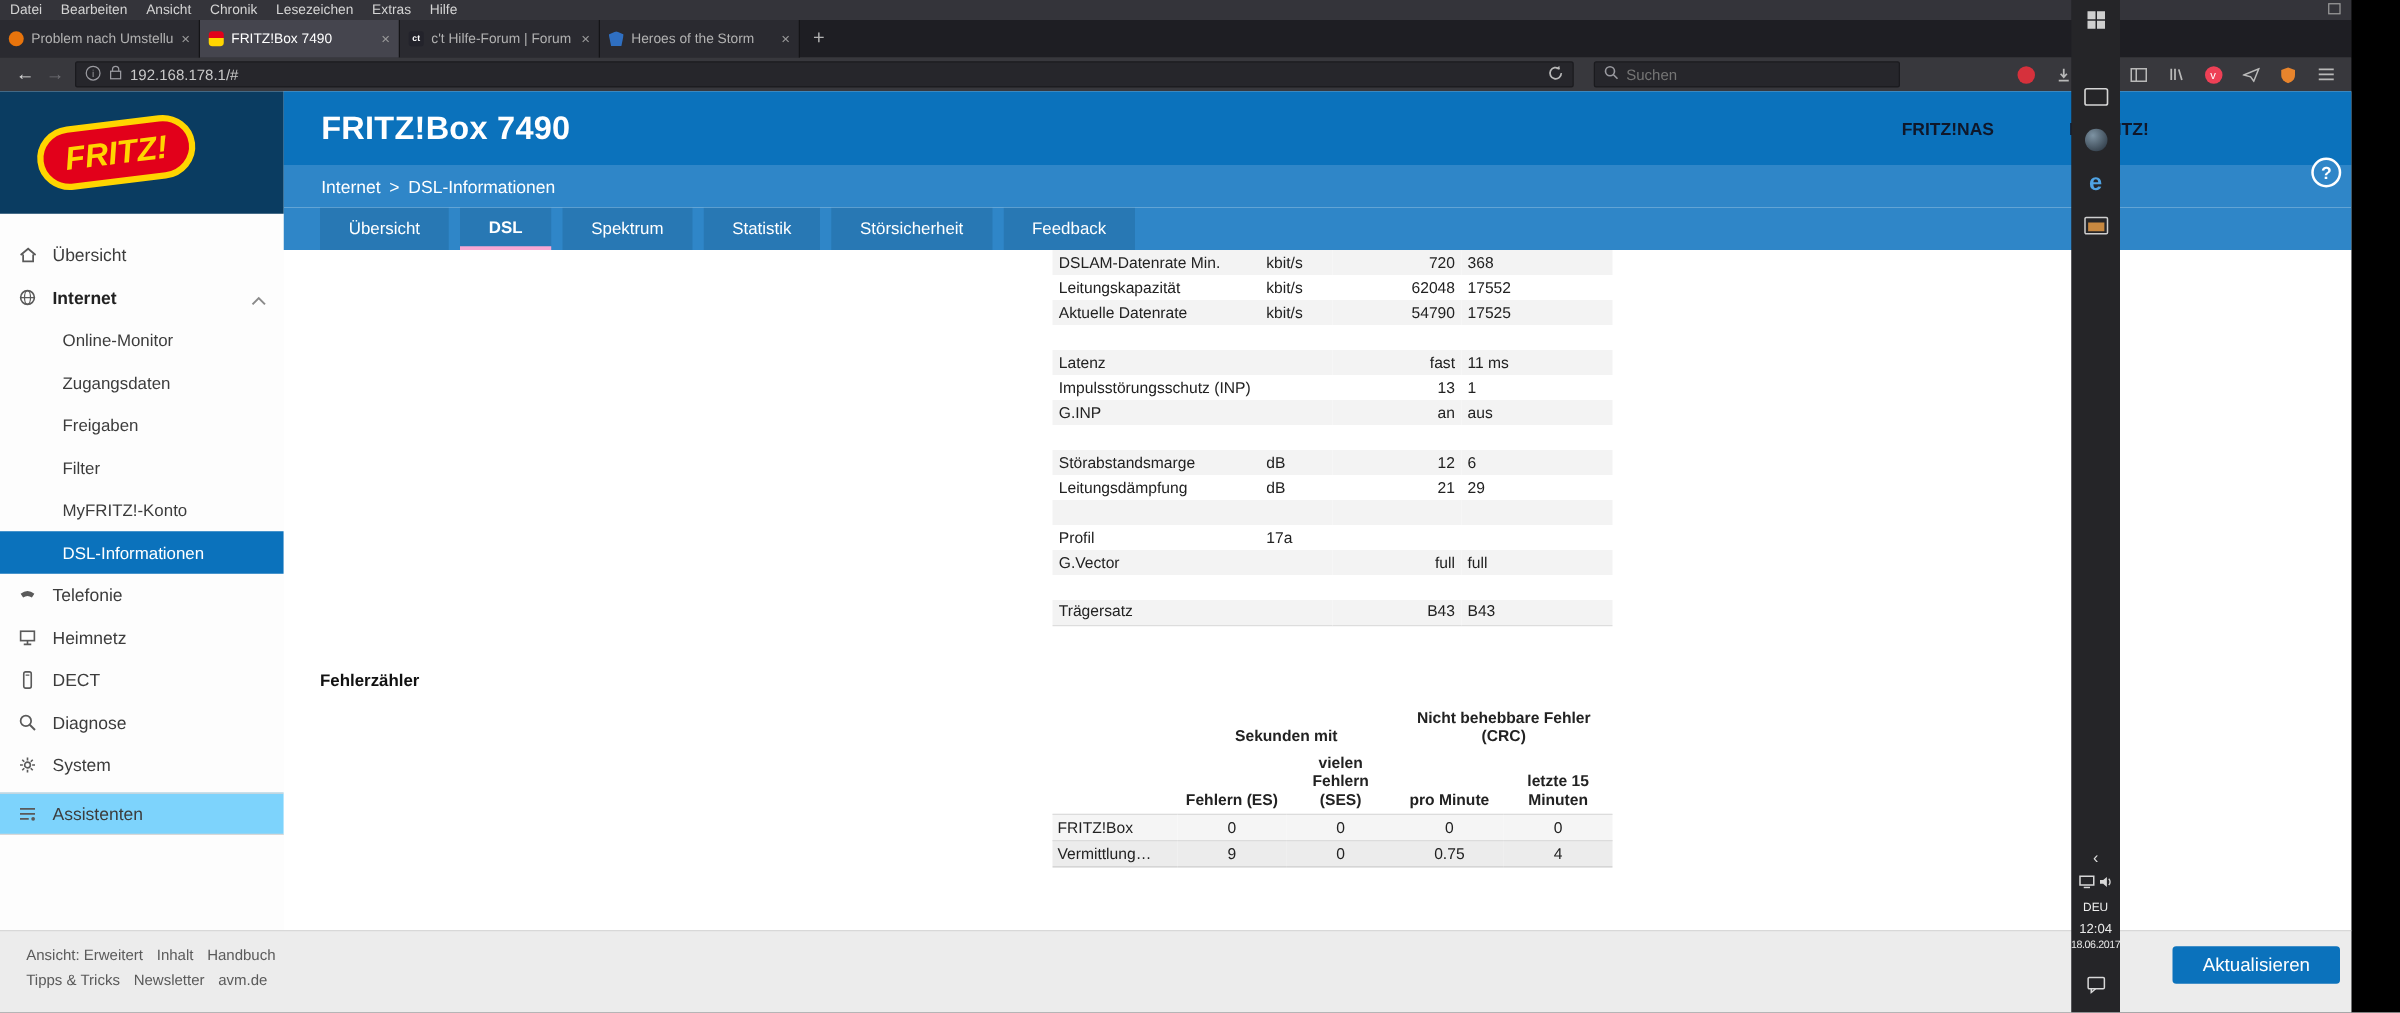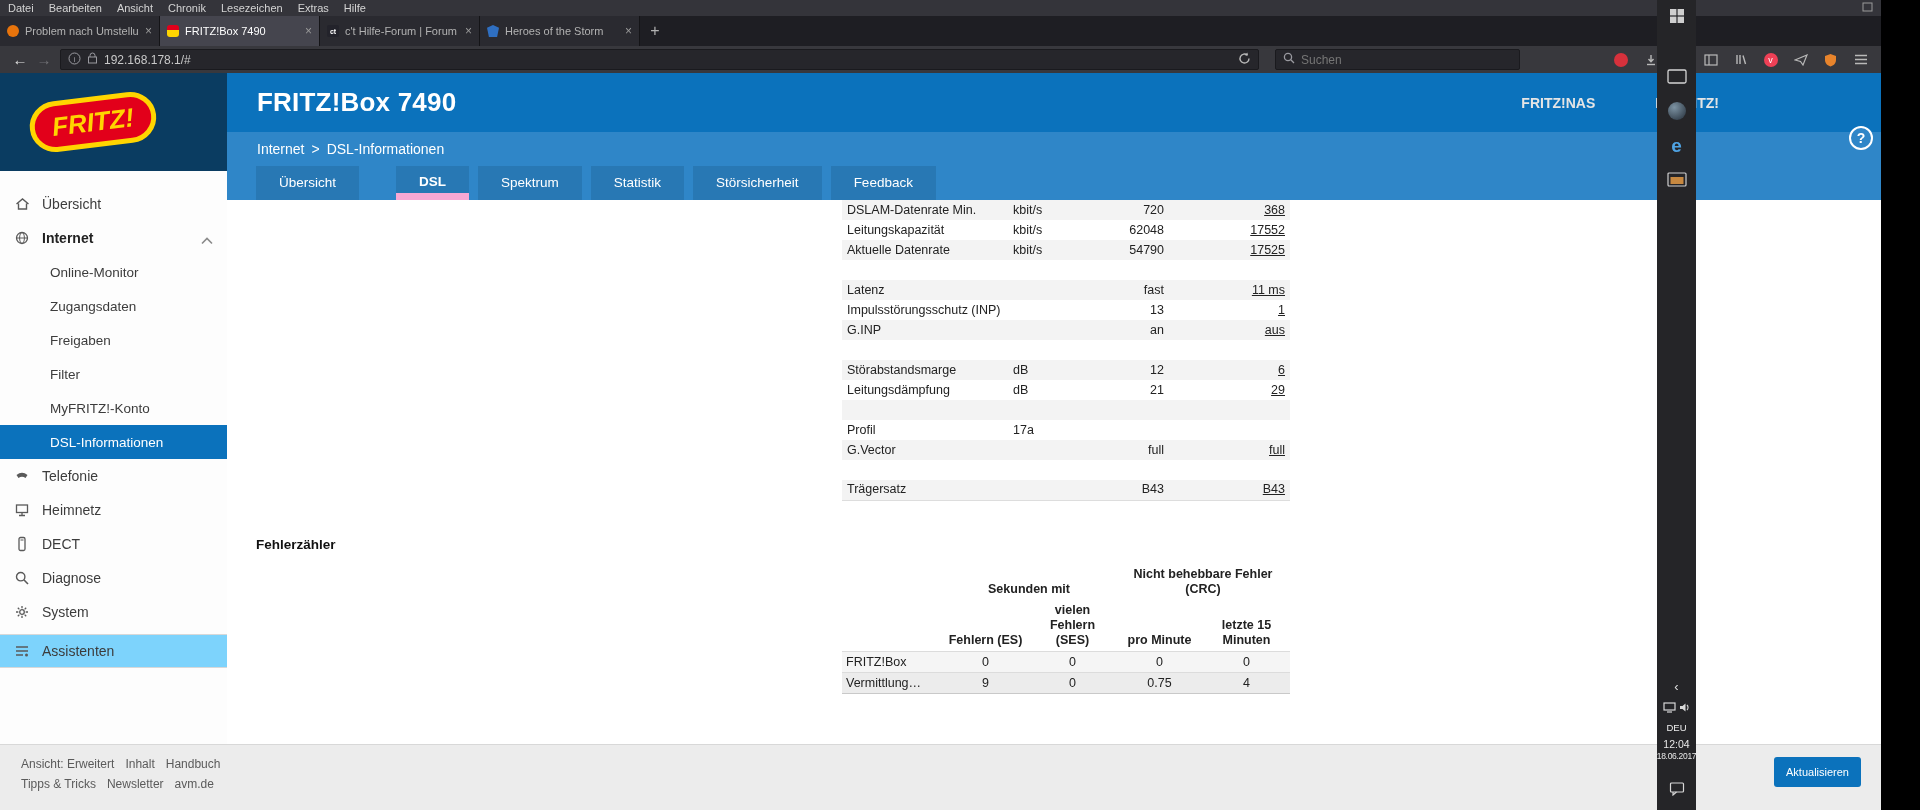--- a/index.html
+++ b/index.html
@@ -48,55 +48,55 @@
   .mitem.internet span.lbl{font-weight:bold;color:#222;}
   .mitem .chev{position:absolute;right:14px;top:11px;}
   .sitem{height:34px;display:flex;align-items:center;padding-left:50px;font-size:13.5px;color:#3c3c3c;cursor:default;}
   .sitem.active{background:#0b72bc;color:#fff;}
   .mitem.assist{border-top:1px solid #d8d8d8;border-bottom:1px solid #d8d8d8;margin-top:5px;background:#7dd3fc;}
 
   .main{position:absolute;left:227px;top:0;width:1654px;height:671px;}
   .title-band{height:59px;background:#0b72bc;color:#fff;display:flex;align-items:center;padding:0 30px;}
   .title-band h1{font-size:26px;font-weight:bold;letter-spacing:.2px;}
   .hlinks{margin-left:auto;display:flex;gap:60px;font-size:14px;font-weight:bold;padding-right:132px;}
-  .hlinks a{color:#e5e5e5;text-decoration:none;}
+  .hlinks a{color:#0f172a;text-decoration:none;}
 
   .crumb-band{height:34px;background:#2f86c8;color:#fff;display:flex;align-items:center;padding:0 30px;font-size:14px;gap:7px;position:relative;}
   .help{position:absolute;right:8px;top:-6px;width:24px;height:24px;border:2px solid #fff;border-radius:50%;text-align:center;line-height:20px;font-size:14px;font-weight:bold;color:#fff;background:#2f86c8;}
 
   .tabs-band{height:34px;background:#2f86c8;display:flex;padding-left:29px;gap:9px;}
   .ptab{height:34px;line-height:34px;padding:0 23px;background:rgba(8,48,82,0.16);color:#fff;font-size:13.5px;cursor:default;}
-  .ptab.active{font-weight:bold;border-bottom:7px solid #f9a8d4;line-height:31px;margin-left:28px;}
+  .ptab.active{font-weight:bold;border-bottom:3px solid #f9a8d4;line-height:31px;}
 
   .content{height:544px;background:#fff;padding-left:29px;position:relative;overflow:hidden;}
   .dsl-table{border-collapse:collapse;width:448px;margin-left:586px;font-size:12.5px;color:#222;border-bottom:1px solid #ddd;}
   .dsl-table td{padding:2px 5px;height:20px;line-height:15px;vertical-align:middle;}
   .dsl-table tr:nth-child(odd) td{background:#f3f3f3;}
   .dsl-table .c-label{width:166px;}
   .dsl-table .c-unit{width:58px;}
   .dsl-table .c-v1{width:103px;text-align:right;}
-  .dsl-table .c-v2{width:121px;text-align:right;text-decoration:underline;}
+  .dsl-table .c-v2{width:121px;}
 
   .err-heading{margin-top:36px;font-size:13.5px;font-weight:bold;color:#111;}
   .err-table{border-collapse:collapse;width:448px;margin-left:586px;margin-top:12px;font-size:12.5px;color:#222;}
   .err-table th{font-weight:bold;padding:3px 4px;vertical-align:bottom;line-height:15px;}
   .err-table th.grp{text-align:center;}
   .err-table th.grp-crc div{max-width:150px;margin:0 auto;}
   .err-table th.sub{text-align:center;width:87px;}
   .err-table td{padding:3px 4px;text-align:center;height:20px;}
   .err-table td.lbl,.err-table th.lbl{text-align:left;width:100px;}
   .err-table tr.dr1 td{background:#f5f5f5;border-top:1px solid #dcdcdc;}
   .err-table tr.dr2 td{background:#ececec;border-top:1px solid #dcdcdc;border-bottom:1px solid #c9c9c9;}
 
   .footerbar{position:absolute;left:0;bottom:0;width:1881px;height:66px;background:#ececec;border-top:1px solid #d8d8d8;font-size:12px;color:#5a5a5a;}
   .frow{position:absolute;left:21px;display:flex;gap:11px;}
   .frow.r1{top:12px;}
   .frow.r2{top:32px;}
   .frow span{cursor:default;}
-  .update-btn{position:absolute;right:20px;top:12px;height:30px;padding:0 12px;background:#0b72bc;color:#fff;border:none;border-radius:3px;font-size:11px;font-family:"Liberation Sans",sans-serif;cursor:pointer;}
+  .update-btn{position:absolute;right:9px;top:12px;height:30px;padding:0 24px;background:#0b72bc;color:#fff;border:none;border-radius:3px;font-size:15px;font-family:"Liberation Sans",sans-serif;cursor:pointer;}
 
   
   .taskbar{position:absolute;right:0;top:0;width:39px;height:810px;background:#252528;display:flex;flex-direction:column;align-items:center;color:#e8e8e8;}
   .tb-start{margin-top:8px;}
   .tb-apps{margin-top:36px;display:flex;flex-direction:column;gap:8px;align-items:center;}
   .tb-app{width:26px;height:26px;display:flex;align-items:center;justify-content:center;}
   .sphere{width:18px;height:18px;border-radius:50%;background:radial-gradient(circle at 35% 30%,#7d93a3,#232d38);}
   .edge-e{font-size:19px;font-weight:bold;color:#4fa3e3;line-height:1;}
   .tb-bottom{margin-top:auto;display:flex;flex-direction:column;align-items:center;gap:5px;padding-bottom:10px;}
   .tb-chev{font-size:13px;color:#ddd;}

